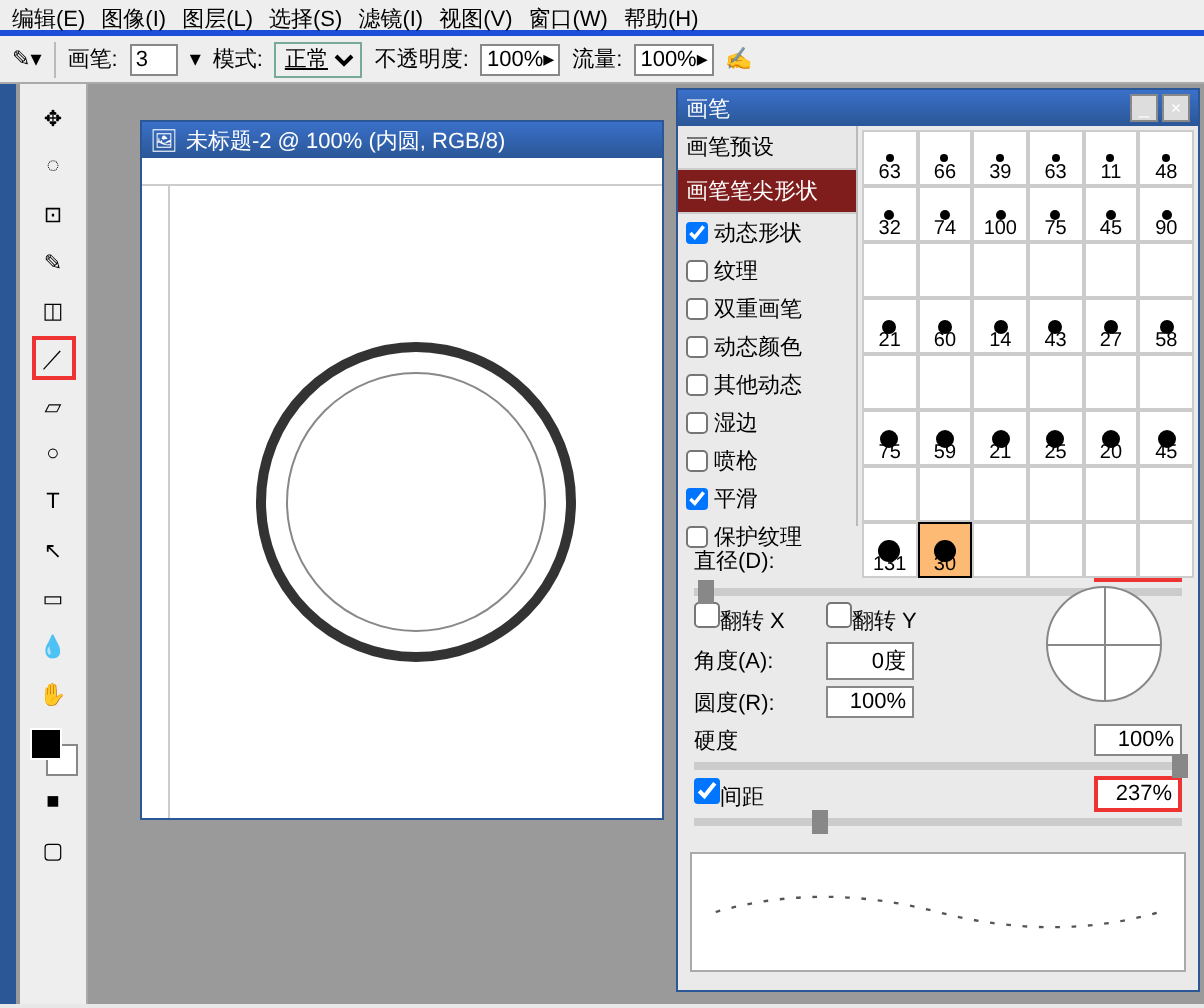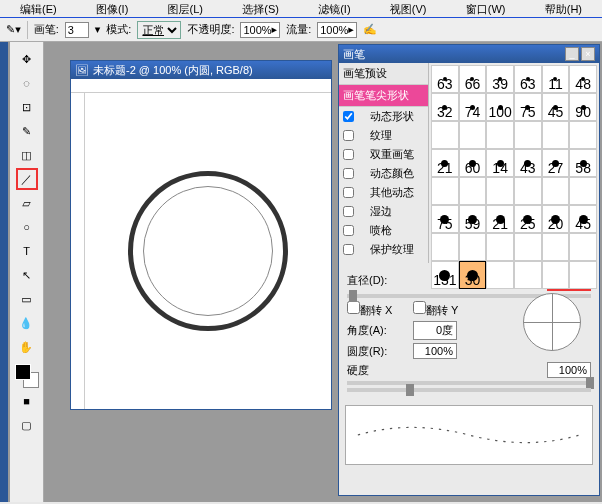--- a/index.html
+++ b/index.html
@@ -1,17 +1,17 @@
 <!DOCTYPE html>
 <html><head>
 <meta charset="utf-8">
 <style>
 * { box-sizing: border-box; margin: 0; padding: 0; font-family: "SimSun", sans-serif; font-size: 11px; }
 body { background: #e8e8e8; width: 602px; height: 504px; overflow: hidden; position: relative; }
-.menubar { background: #eee; height: 18px; display: flex; gap: 8px; padding: 2px 20px; border-bottom: 1px solid #1d4ed8; justify-content: space-between; }
+.menubar { background: #eee; height: 18px; display: flex; gap: 8px; padding: 2px 6px; border-bottom: 3px solid #1d4ed8; }
 .menubar span { cursor: default; }
 .optbar { background: #eee; height: 24px; display: flex; align-items: center; gap: 6px; padding: 2px 6px; border-bottom: 1px solid #aaa; }
 .optbar .sep { width: 1px; height: 18px; background: #bbb; }
 .optbar input[type=text] { width: 24px; height: 16px; border: 1px solid #888; text-align: left; padding: 0 2px; }
 .optbar select { height: 18px; border: 1px solid #7a9; font-size: 11px; text-decoration: underline; }
 .optbar .pct { display: inline-flex; border: 1px solid #888; background: #fff; height: 16px; align-items: center; padding: 0 2px; }
 .workspace { position: relative; height: 460px; background: #9a9a9a; display: flex; }
 .toolbox { width: 34px; background: #eee; border-right: 1px solid #aaa; display: flex; flex-direction: column; align-items: center; padding-top: 6px; gap: 2px; margin-left: 2px; }
 .tool { width: 22px; height: 22px; border: 1px solid transparent; display: flex; align-items: center; justify-content: center; background: #eee; }
 .tool.sel { border: 2px solid #e33; }
@@ -24,29 +24,29 @@
 .docwin .body { display: flex; height: calc(100% - 32px); }
 .docwin .rulerv { width: 14px; background: #fff; border-right: 1px solid #ccc; }
 .docwin .canvas { flex: 1; background: #fff; display: flex; align-items: center; justify-content: center; }
 .circle-outer { width: 160px; height: 160px; border: 5px solid #333; border-radius: 50%; display: flex; align-items: center; justify-content: center; }
 .circle-inner { width: 130px; height: 130px; border: 1px solid #888; border-radius: 50%; }
 .brushpanel { position: absolute; right: 2px; top: 2px; width: 262px; height: 452px; background: #eaeaea; border: 1px solid #2b5797; }
 .brushpanel .title { background: linear-gradient(#3a70c9,#2b5797); color: #fff; height: 18px; display: flex; align-items: center; justify-content: space-between; padding: 0 4px; }
 .bp-body { display: flex; height: 200px; }
 .bp-left { width: 90px; border-right: 1px solid #bbb; }
 .bp-left .tab { padding: 3px 4px; border-bottom: 1px solid #ccc; background: #e8e8e8; font-family: Liberation Mono, monospace; }
-.bp-left .tab.active { background: #ec4899; color: #fff; }
-.bp-left .chk { display: flex; align-items: center; gap: 16px; padding: 2px 4px; }
+.bp-left .tab.active { background: #7f1d1d; color: #fff; }
+.bp-left .chk { display: flex; align-items: center; gap: 3px; padding: 2px 4px; }
 .bp-left input[type=checkbox] { width: 11px; height: 11px; }
 .bp-right { flex: 1; padding: 2px; }
 .thumbgrid { display: grid; grid-template-columns: repeat(6, 1fr); gap: 0; }
 .thumb { height: 28px; border: 1px solid #ccc; display: flex; flex-direction: column; align-items: center; justify-content: center; font-size: 9px; background: #fff; position: relative; }
 .thumb.sel { border: 1px solid #000; background: #fdba74; }
 .thumb .dot { width: 10px; height: 10px; background: #000; border-radius: 50%; }
-.thumb .sm { font-size: 14px; position: absolute; bottom: 0; }
+.thumb .sm { font-size: 10px; position: absolute; bottom: 0; }
 .params { padding: 4px 8px; }
 .prow { display: flex; align-items: center; gap: 6px; margin: 3px 0; }
 .prow label { width: 60px; }
 .prow .val { border: 1px solid #888; background: #fff; padding: 1px 3px; min-width: 44px; text-align: right; }
 .prow .val.hl { border: 2px solid #e33; }
 .prow .slider { flex: 1; height: 4px; background: #ccc; position: relative; }
 .prow .slider .knob { position: absolute; width: 8px; height: 12px; background: #888; top: -4px; }
 .compass { width: 58px; height: 58px; border: 1px solid #888; border-radius: 50%; position: absolute; right: 18px; top: 248px; background: #fff; }
 .compass::before, .compass::after { content: ""; position: absolute; background: #888; }
 .compass::before { left: 0; right: 0; top: 50%; height: 1px; }
@@ -159,20 +159,24 @@
           </label>
         <label class="chk">
             <input type="checkbox" style="">
             <span>湿边</span>
           </label>
         <label class="chk">
             <input type="checkbox" style="">
             <span>喷枪</span>
           </label>
         <label class="chk">
+            <input type="checkbox" checked="" style="">
+            <span>平滑</span>
+          </label>
+        <label class="chk">
             <input type="checkbox" style="">
             <span>保护纹理</span>
           </label>
       </div>
       <div class="bp-right">
         <div class="thumbgrid" id="thumbgrid">
             <div class="thumb">
               <div class="dot" style="width: 4px; height: 4px;"></div>
               <span class="sm">63</span>
             </div>
@@ -327,20 +331,25 @@
       <div class="prow">
         <label>硬度</label>
         <div style="flex:1"></div>
         <span class="val">100%</span>
       </div>
       <div class="prow">
           <div class="slider">
             <div class="knob" style="left:98%"></div>
           </div>
         </div>
+      <div class="prow">
+        <label class="chk"><input type="checkbox" checked="" style=""><span>间距</span></label>
+        <div style="flex:1"></div>
+        <span class="val hl">237%</span>
+      </div>
       <div class="prow">
           <div class="slider">
             <div class="knob" style="left:24%"></div>
           </div>
         </div>
     </div>
     <div class="compass"></div>
     <div class="preview">
       <svg viewBox="0 0 200 30">
         <path d="M5,15 Q50,2 100,15 T195,15" stroke="#555" stroke-width="1" stroke-dasharray="2,5" fill="none"></path>

